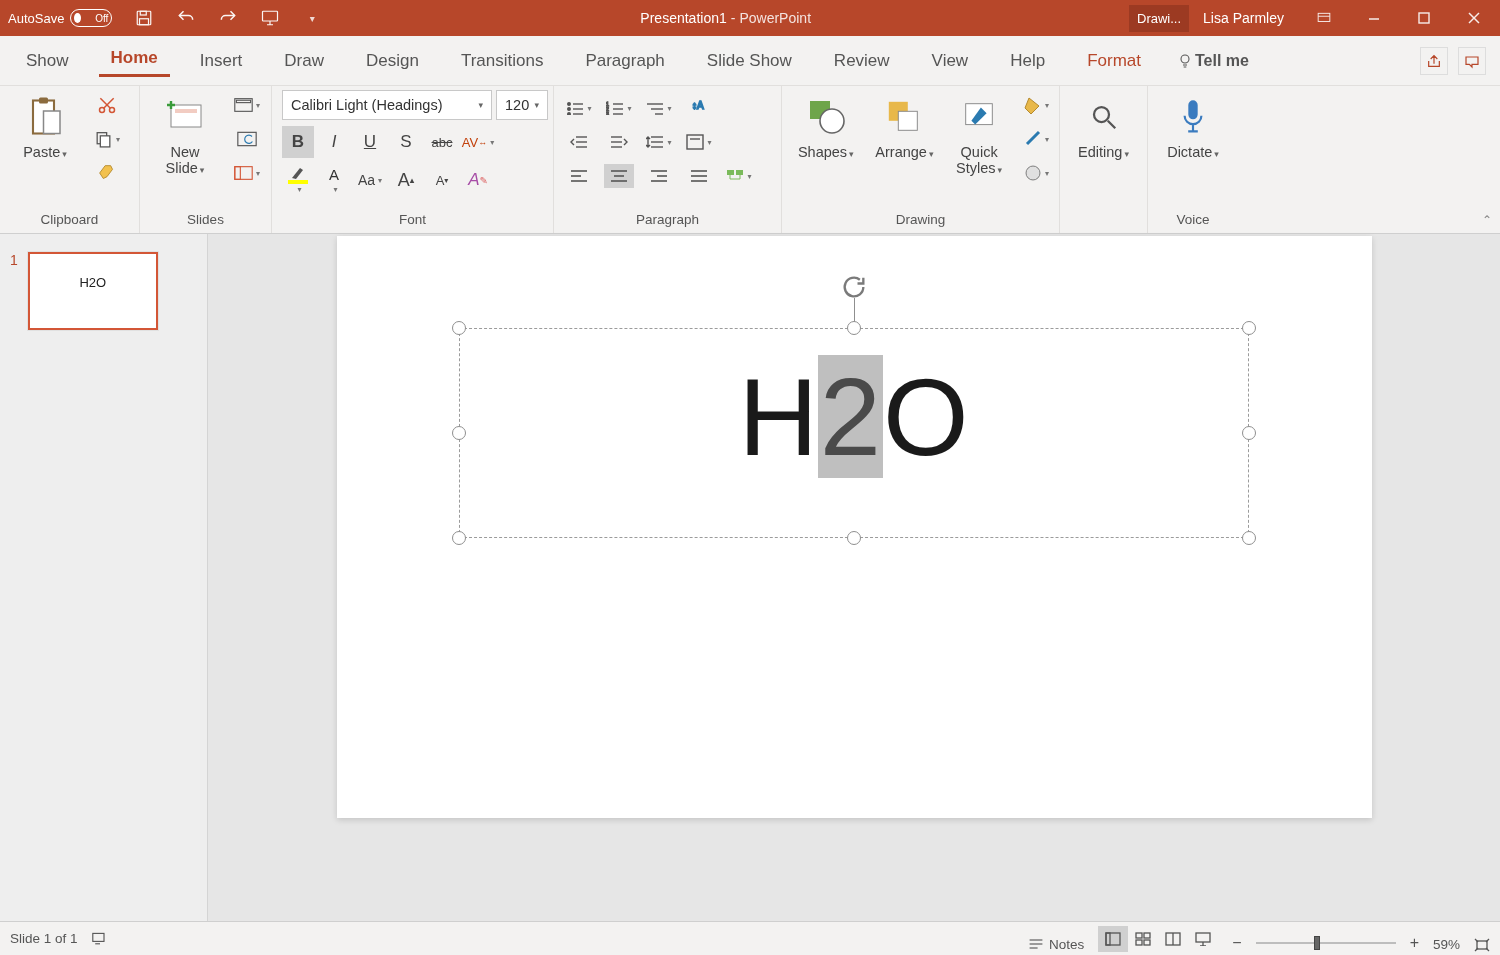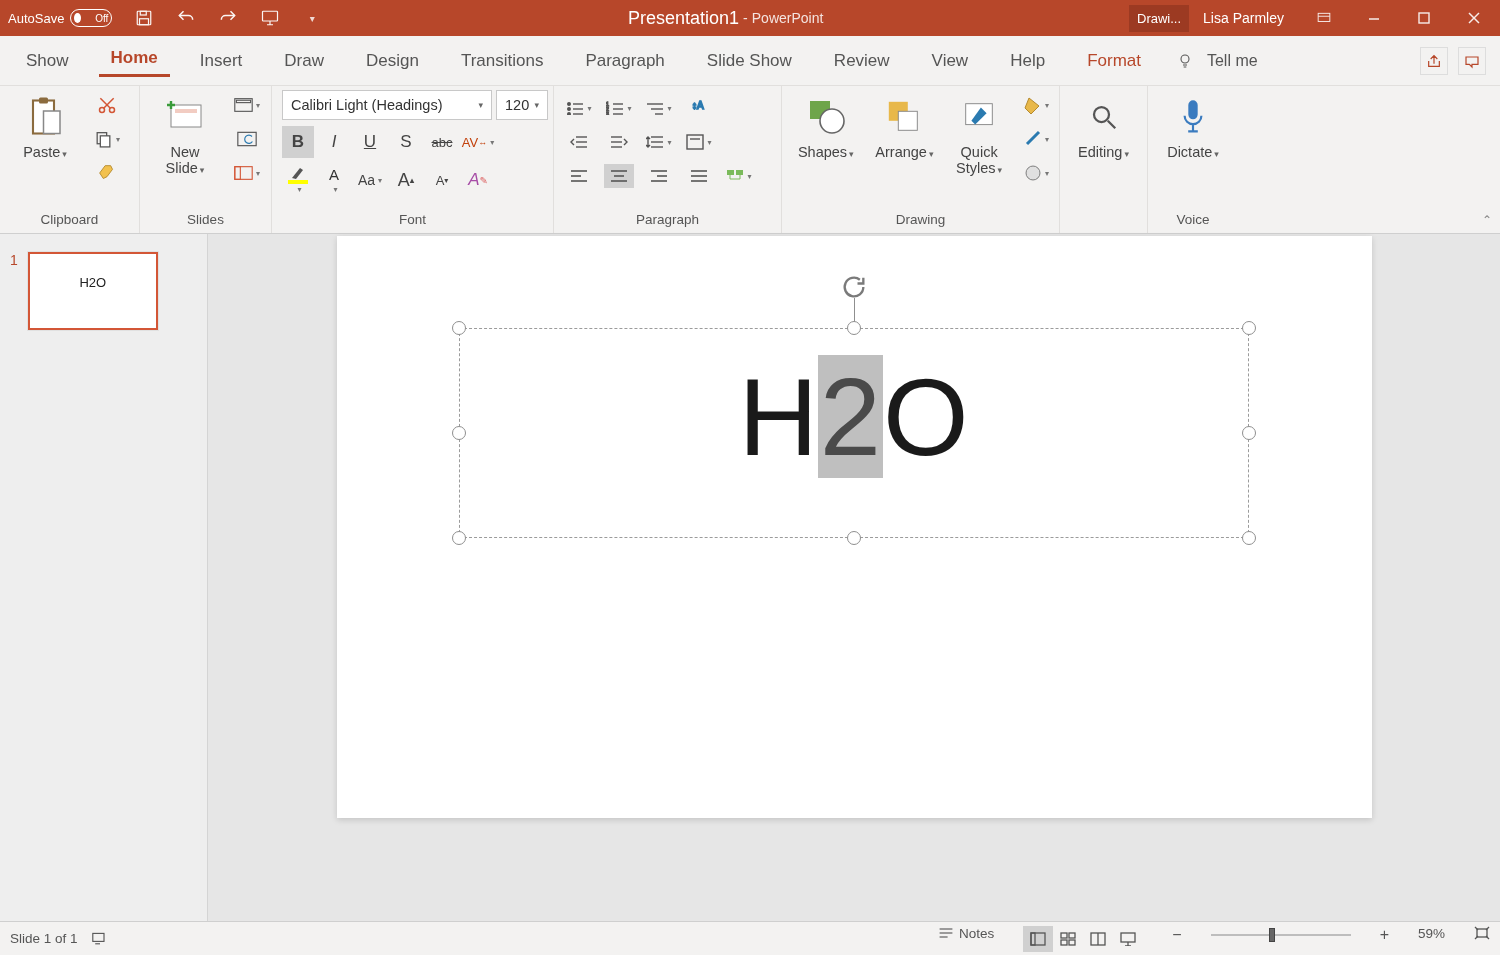--- a/index.html
+++ b/index.html
@@ -6,33 +6,33 @@
 html, body { width: 1500px; height: 955px; overflow: hidden; background: #e6e6e6; }
 
 
 .titlebar { height: 36px; background: #b7472a; color: #fff; display: flex; align-items: center; padding-left: 8px; font-size: 13px; }
 .autosave { display: flex; align-items: center; gap: 6px; margin-right: 22px; }
 .autosave .pill { width: 42px; height: 18px; border: 1.2px solid #fff; border-radius: 10px; display: flex; align-items: center; padding: 0 3px; gap: 14px; font-size: 10px; color: #fff; }
 .autosave .pill .dot { width: 10px; height: 10px; border-radius: 50%; background: #fff; }
 .qat { display: flex; align-items: center; gap: 22px; }
 .qat-icon { width: 20px; height: 20px; display: flex; align-items: center; justify-content: center; opacity: .95; }
 .title-center { flex: 1; display: flex; align-items: center; justify-content: center; gap: 4px; }
-.title-doc { font-size: 18px; }
+.title-doc { font-size: 14px; }
 .title-app { font-size: 14px; opacity: .85; }
 .title-right { display: flex; align-items: center; gap: 14px; padding-right: 8px; }
 .drawi { background: #9c3a22; padding: 6px 8px; font-size: 13px; }
 .user { font-size: 14px; margin-right: 8px; }
 .winbtn { width: 36px; height: 30px; display: flex; align-items: center; justify-content: center; opacity: .9; }
 
 
 .tabs { height: 50px; background: #f3f2f1; display: flex; align-items: center; padding: 0 14px; border-bottom: 1px solid #e1dfdd; gap: 18px; }
 .tab { font-size: 17px; color: #555; padding: 4px 12px; cursor: pointer; }
 .tab.active { color: #b7472a; font-weight: 600; border-bottom: 3px solid #b7472a; padding-bottom: 6px; }
 .tab.format { color: #b7472a; }
-.tellme { display: flex; align-items: center; gap: 14px; font-size: 16px; color: #555; margin-left: 6px; }
+.tellme { display: flex; align-items: center; gap: 2px; font-size: 16px; color: #555; margin-left: 6px; font-weight: bold; }
 .tabs-right { margin-left: auto; display: flex; gap: 10px; align-items: center; }
 .tabs-right .box { width: 28px; height: 28px; border: 1px solid #ddd; display:flex;align-items:center;justify-content:center;color:#b7472a;font-size:15px; }
 
 
 .ribbon { height: 148px; background: #f3f2f1; display: flex; border-bottom: 1px solid #cfcfcf; position: relative; }
 .group { display: flex; flex-direction: column; padding: 4px 10px 0 10px; border-right: 1px solid #e1dfdd; }
 .group-body { flex: 1; display: flex; align-items: flex-start; gap: 14px; }
 .group-label { text-align: center; font-size: 13.5px; color: #555; padding: 3px 0 6px 0; position: relative; }
 .bigbtn { display: flex; flex-direction: column; align-items: center; gap: 4px; width: 70px; padding-top:4px;}
 .bigbtn .icon { width: 46px; height: 46px; display:flex;align-items:center;justify-content:center; }
@@ -73,21 +73,21 @@
 .h-nw{left:-7px;top:-7px;} .h-n{left:calc(50% - 7px);top:-7px;} .h-ne{right:-7px;top:-7px;}
 .h-w{left:-7px;top:calc(50% - 7px);} .h-e{right:-7px;top:calc(50% - 7px);}
 .h-sw{left:-7px;bottom:-7px;} .h-s{left:calc(50% - 7px);bottom:-7px;} .h-se{right:-7px;bottom:-7px;}
 .rotbar{position:absolute;left:50%;top:-30px;width:0;height:24px;border-left:1.5px solid #8f8f8f;}
 .rotbtn{position:absolute;left:calc(50% - 14px);top:-55px;color:#7a7a7a;}
 .slide-text{position:absolute;left:0;right:0;top:34px;text-align:center;font-family:"Calibri Light","Segoe UI Light",Arial;font-size:110px;color:#1a1a1a;line-height:1;}
 .slide-text .sel{background:#bfbfbf;color:#4a4a4a;padding:0 2px;}
 
 
 .status { position:absolute; bottom:0; left:0; right:0; height:34px; background:#f3f2f1; border-top:1px solid #cfcfcf; display:flex; align-items:center; padding:0 10px; font-size:13.5px; color:#555; gap:14px;}
-.status .right { margin-left:auto; display:flex; align-items:flex-start; gap:29px;}
+.status .right { margin-left:auto; display:flex; align-items:flex-end; gap:14px;}
 .viewbtns{display:flex;gap:0;}
 .viewbtn{width:30px;height:26px;display:flex;align-items:center;justify-content:center;border:1px solid transparent;}
 .viewbtn.active{background:#d0d0d0;}
 .zoom-slider{width:140px;height:18px;position:relative;}
 .zoom-track{position:absolute;left:0;right:0;top:8px;height:2px;background:#bdbdbd;}
 .zoom-thumb{position:absolute;top:2px;left:58px;width:6px;height:14px;background:#666;border:1px solid #444;}
 
 svg{display:block;}
 </style>
 </head>

